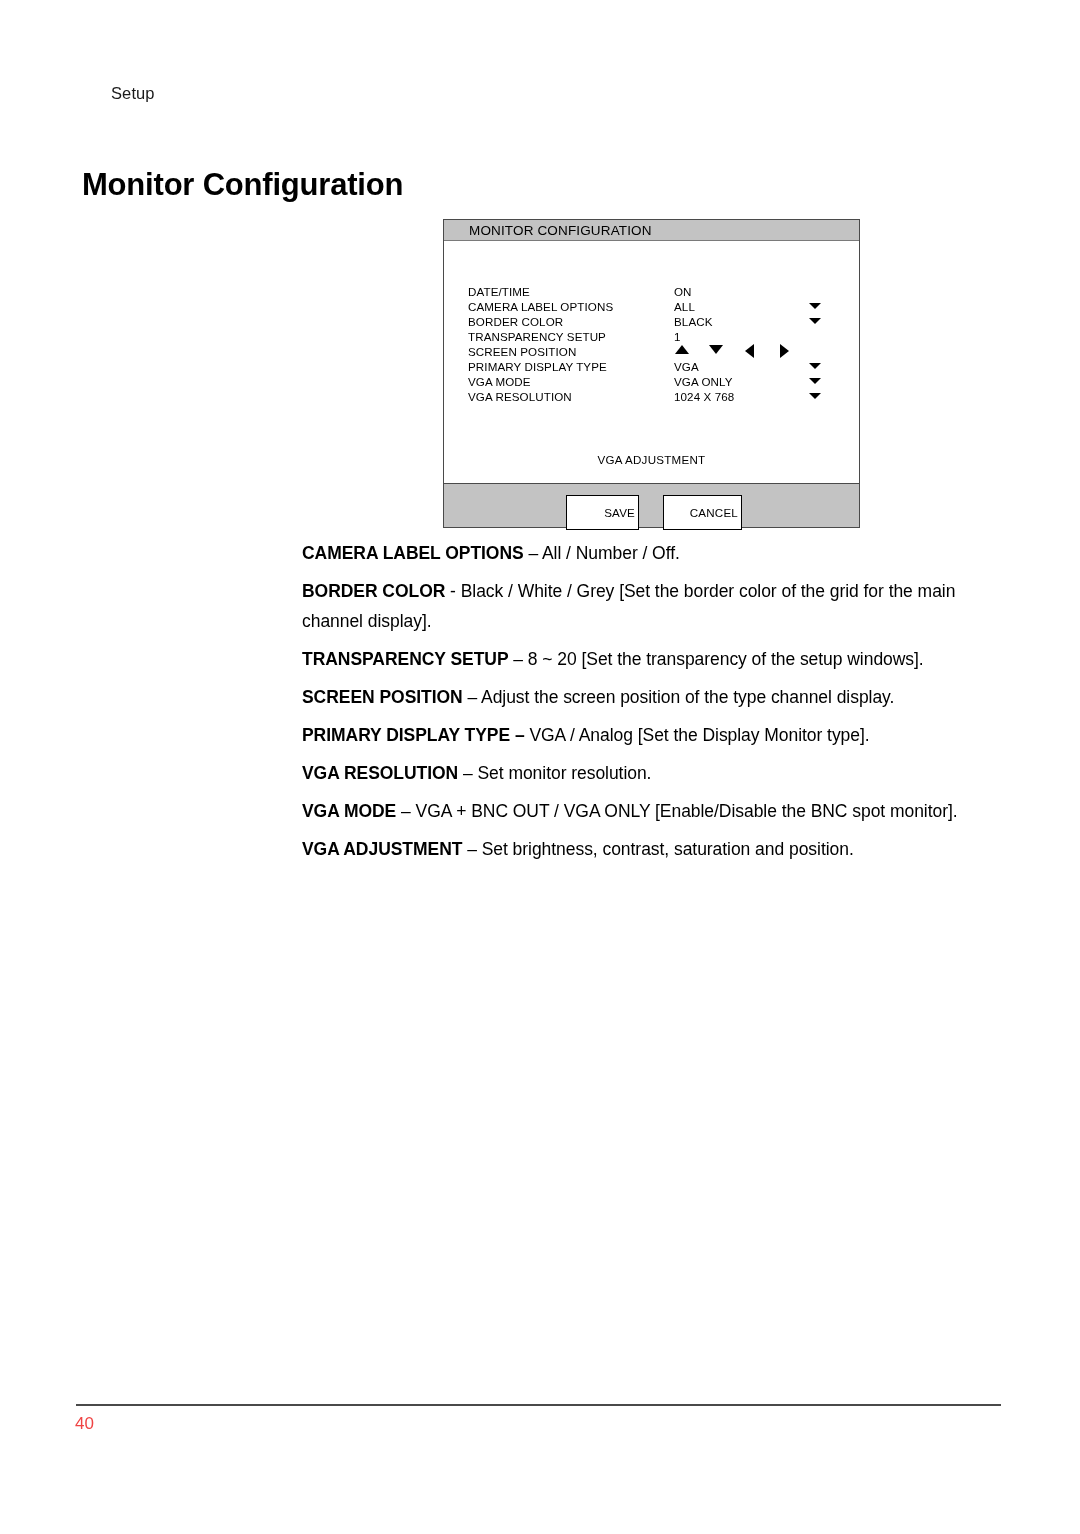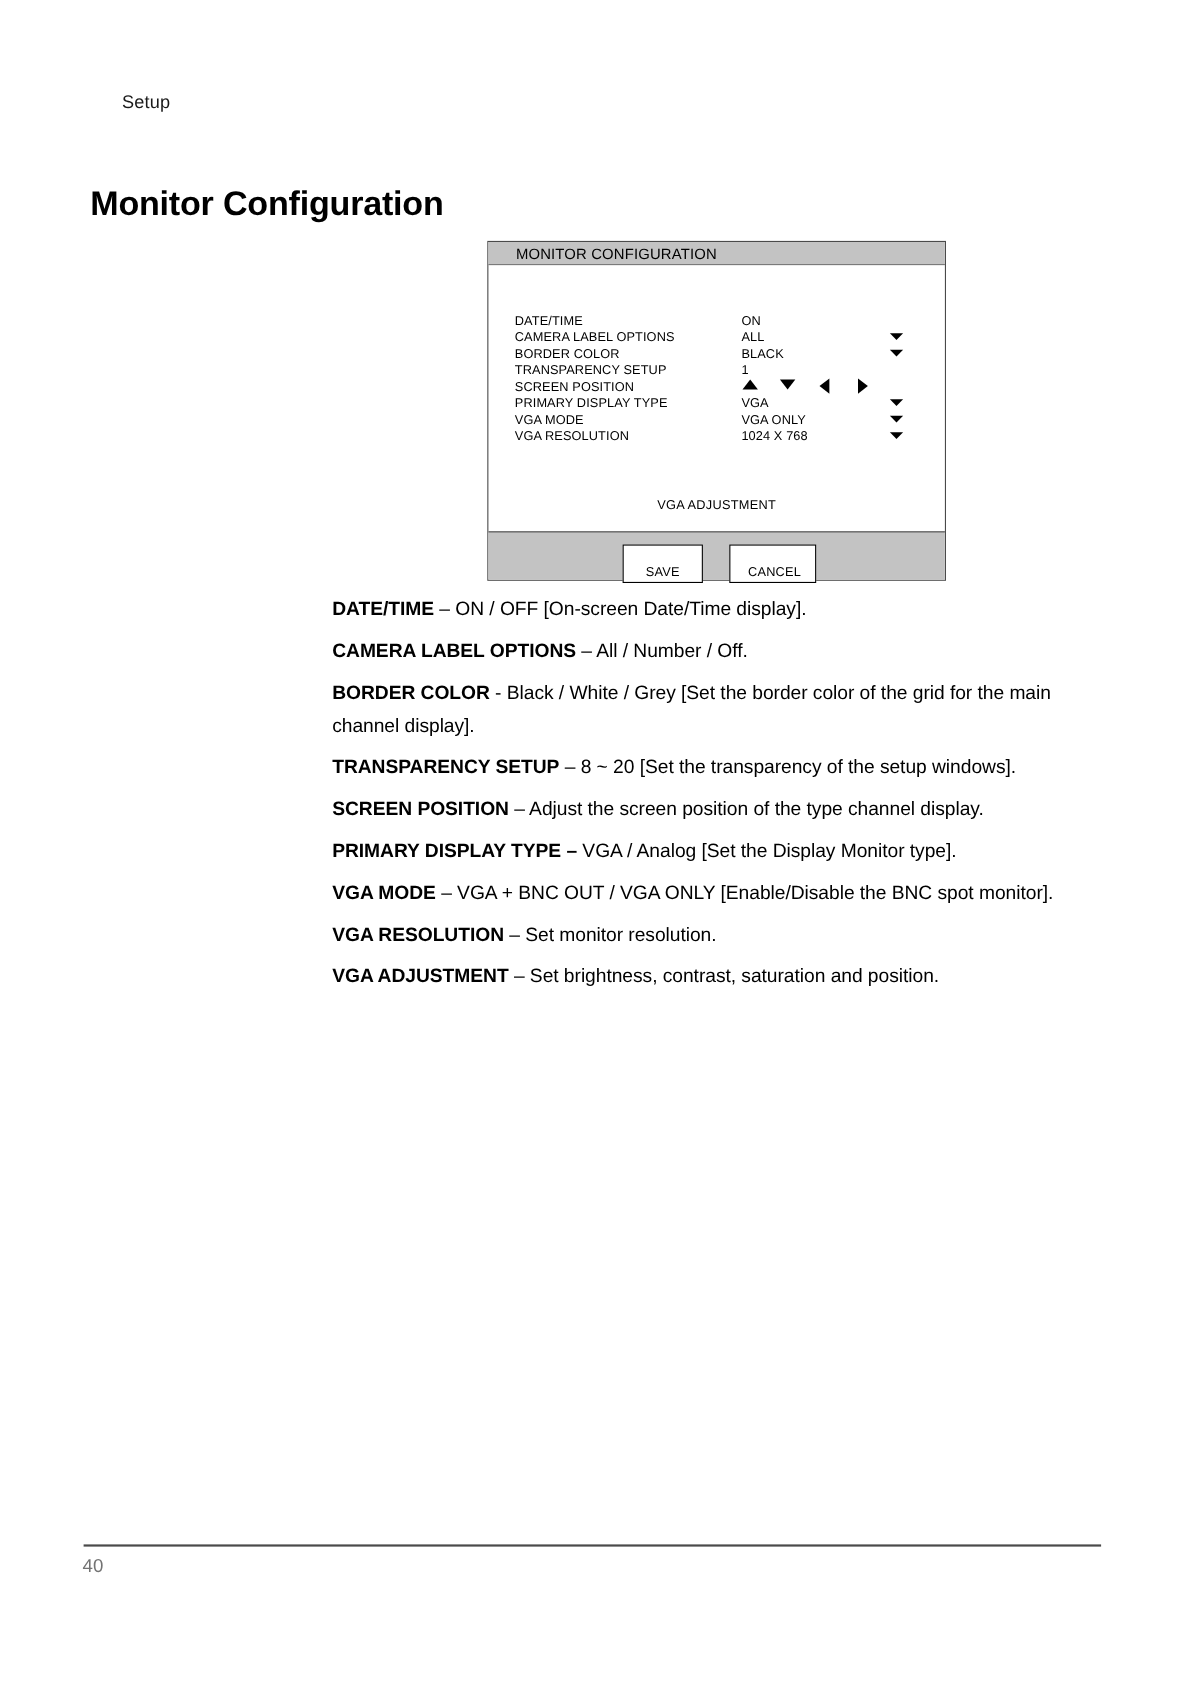--- a/index.html
+++ b/index.html
@@ -141,24 +141,24 @@
   }
   .osd-btn {
     position: absolute;
     top: 11px;
     height: 35px;
     box-sizing: border-box;
     border: 1px solid #000;
     background: #ffffff;
     font-size: 11.6px;
     line-height: 17px;
-    text-align: center;
+    text-align: right;
     letter-spacing: 0.2px;
     font-family: "Liberation Sans", sans-serif;
-    padding: 16px;
+    padding: 3px;
     color: #000;
   }
   .osd-btn.save   { left: 122px; width: 73px; }
   .osd-btn.cancel { left: 219px; width: 79px; }
 
   
   .body-copy {
     position: absolute;
     left: 302px;
     top: 538px;
@@ -182,21 +182,21 @@
     top: 1404px;
     width: 925px;
     height: 2px;
     background: #4a4a4a;
   }
   .page-number {
     position: absolute;
     left: 75px;
     top: 1414px;
     font-size: 17px;
-    color: #737373;
+    color: #ef4444;
   }
 </style>
 </head>
 <body>
 
 <div class="running-header">Setup</div>
 
 <h1 class="page-heading">Monitor Configuration</h1>
 
 <div class="osd-dialog">
@@ -254,25 +254,24 @@
     <div class="osd-vga-adjust">VGA ADJUSTMENT</div>
   </div>
 
   <div class="osd-footer">
     <button class="osd-btn save">SAVE</button>
     <button class="osd-btn cancel">CANCEL</button>
   </div>
 </div>
 
 <div class="body-copy" id="body-copy">
-    <p class="para"><b>DATE/TIME</b><span> – ON / OFF [On-screen Date/Time display].</span></p>
     <p class="para"><b>CAMERA LABEL OPTIONS</b><span> – All / Number / Off.</span></p>
     <p class="para"><b>BORDER COLOR</b><span> - Black / White / Grey [Set the border color of the grid for the main channel display].</span></p>
     <p class="para"><b>TRANSPARENCY SETUP</b><span> – 8 ~ 20 [Set the transparency of the setup windows].</span></p>
     <p class="para"><b>SCREEN POSITION</b><span> – Adjust the screen position of the type channel display.</span></p>
     <p class="para"><b>PRIMARY DISPLAY TYPE –</b><span> VGA / Analog [Set the Display Monitor type].</span></p>
+    <p class="para"><b>VGA RESOLUTION</b><span> – Set monitor resolution.</span></p>
     <p class="para"><b>VGA MODE</b><span> – VGA + BNC OUT / VGA ONLY [Enable/Disable the BNC spot monitor].</span></p>
-    <p class="para"><b>VGA RESOLUTION</b><span> – Set monitor resolution.</span></p>
     <p class="para"><b>VGA ADJUSTMENT</b><span> – Set brightness, contrast, saturation and position.</span></p>
   </div>
 
 <div class="footer-rule"></div>
 <div class="page-number">40</div>
 
 </body></html>

